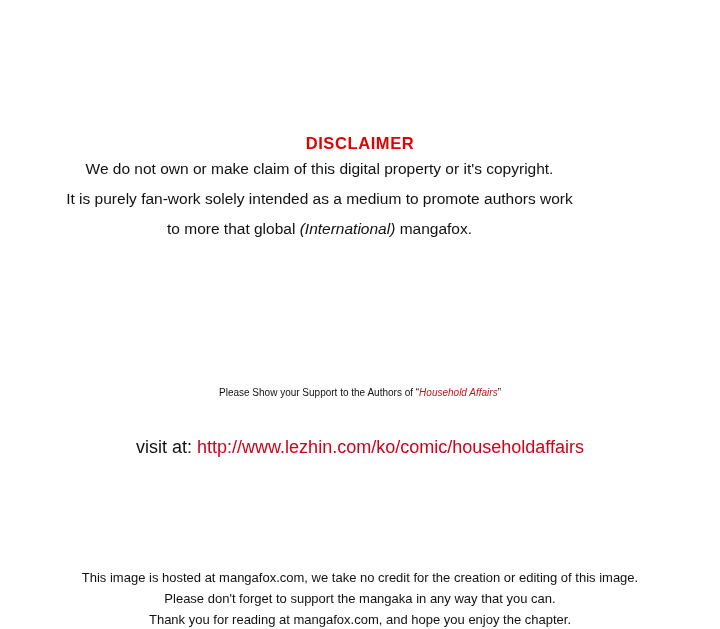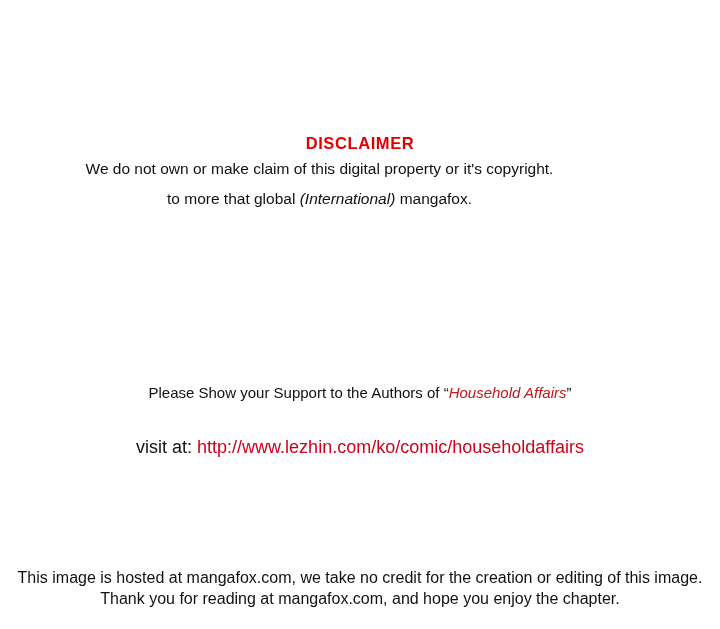--- a/index.html
+++ b/index.html
@@ -47,21 +47,21 @@
   .disclaimer-body .line em {
   }
   .support-block {
     position: absolute;
     top: 379px;
     left: 0;
     width: 720px;
     text-align: center;
   }
   .support-block .line {
-    font-size: 15px;
+    font-size: 10px;
     line-height: 27px;
     color: #111111;
   }
   .support-block .title-ref {
     color: #c2161c;
     font-style: italic;
     font-weight: 500;
   }
   .visit-row {
     position: absolute;
@@ -78,41 +78,43 @@
     font-size: 18px;
   }
   .footer {
     position: absolute;
     top: 567px;
     left: 0;
     width: 720px;
     text-align: center;
   }
   .footer .line {
-    font-size: 16px;
+    font-size: 13px;
     line-height: 21px;
     color: #111111;
   }
 </style>
 </head>
 <body>
 
 <div class="page">
 
   <div class="disclaimer-title">DISCLAIMER</div>
 
   <div class="disclaimer-body">
     <div class="line">We do not own or make claim of this digital property or it's copyright.</div>
+    <div class="line">It is purely fan-work solely intended as a medium to promote authors work</div>
     <div class="line"><span>to more that global </span><em>(International)</em><span> mangafox.</span></div>
   </div>
 
   <div class="support-block">
     <div class="line"><span>Please Show your Support to the Authors of “</span><span class="title-ref">Household Affairs</span><span>”</span></div>
   </div>
 
   <div class="visit-row"><span>visit at: </span><a class="visit-url" href="#">http://www.lezhin.com/ko/comic/householdaffairs</a></div>
 
   <div class="footer">
     <div class="line">This image is hosted at mangafox.com, we take no credit for the creation or editing of this image.</div>
+    <div class="line">Please don't forget to support the mangaka in any way that you can.</div>
     <div class="line">Thank you for reading at mangafox.com, and hope you enjoy the chapter.</div>
   </div>
 
 </div>
 
 </body></html>

